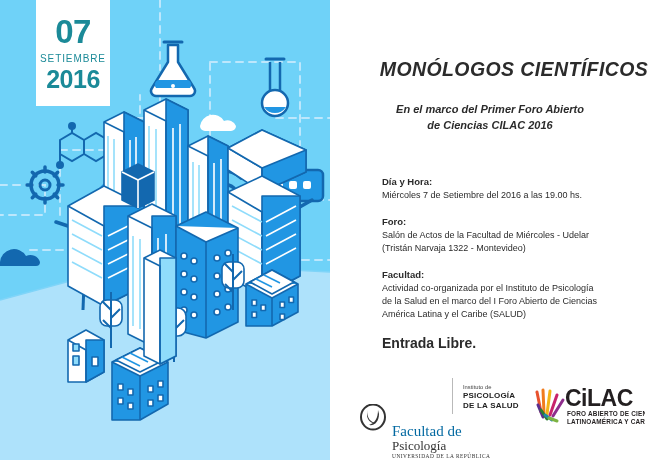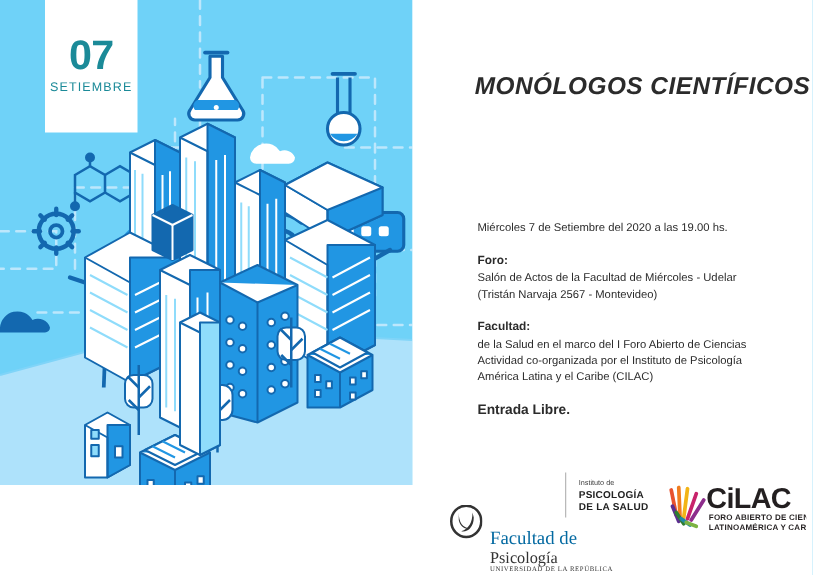--- a/index.html
+++ b/index.html
@@ -6,21 +6,21 @@
   body{
     width:650px;height:460px;overflow:hidden;
     background:#ffffff;
     font-family:"Liberation Sans", sans-serif;
     -webkit-font-smoothing:antialiased;
   }
   .poster{position:relative;width:650px;height:460px;background:#fff;}
 
   
   .illus{
-    position:absolute;left:0;top:0;width:330px;height:388px;
+    position:absolute;left:0;top:0;width:330px;height:460px;
     background:#6FD2F8;overflow:hidden;
   }
   .illus svg{position:absolute;left:0;top:0;}
 
   
   .date-card{
     position:absolute;left:36px;top:0;width:74px;height:106px;
     background:#ffffff;
     display:flex;flex-direction:column;align-items:center;justify-content:center;
     z-index:6;
@@ -50,21 +50,21 @@
   .subtitle{
     position:absolute;left:0;top:102px;width:320px;text-align:center;
     font-size:11px;font-weight:bold;font-style:italic;color:#2b2b2b;
     line-height:1.45;
   }
 
   .details{position:absolute;left:52px;top:176px;width:250px;color:#2b2b2b;}
   .d-label{font-size:9.5px;font-weight:bold;margin:0 0 2px 0;}
   .d-text{font-size:9px;line-height:1.45;margin:0;}
   .d-block{margin-bottom:14px;}
-  .d-free{font-size:11px;font-weight:bold;margin-top:2px;}
+  .d-free{font-size:14px;font-weight:bold;margin-top:2px;}
 
   
   .logos{position:absolute;left:0;bottom:28px;width:320px;height:62px;}
   .logo-fac{
     position:absolute;left:30px;top:6px;display:flex;align-items:center;
   }
   .fac-mark{width:26px;height:28px;margin-right:6px;}
   .fac-txt{line-height:1;}
   .fac-l1{font-family:"Liberation Serif",serif;font-size:15px;color:#0369a1;margin-top:48px;}
   .fac-l2{font-family:"Liberation Serif",serif;font-size:13px;color:#333;}
@@ -352,45 +352,51 @@
             <path d="M160 258 L176 258 L176 356 L160 364 Z" fill="#8FDCFB"></path>
             <path d="M144 258 L160 266 L160 364" fill="none"></path>
           </g>
         </g>
       </g>
     </svg>
 
     <div class="date-card">
       <div class="date-day">07</div>
       <div class="date-month">SETIEMBRE</div>
+      <div class="date-year">2016</div>
     </div>
   </div>
 
   <div class="content">
 
     <div class="title">MONÓLOGOS CIENTÍFICOS</div>
 
+    <div class="subtitle">
+      <div>En el marco del Primer Foro Abierto</div>
+      <div>de Ciencias CILAC 2016</div>
+    </div>
 
     <div class="details">
 
       <div class="d-block">
-        <p class="d-text">Miércoles 7 de Setiembre del 2020 a las 19.00 hs.</p>
+        <p class="d-label">Día y Hora:</p>
+        <p class="d-text">Miércoles 7 de Setiembre del 2016 a las 19.00 hs.</p>
       </div>
 
       <div class="d-block">
         <p class="d-label">Foro:</p>
         <p class="d-text">Salón de Actos de la Facultad de Miércoles - Udelar</p>
-        <p class="d-text">(Tristán Narvaja 2567 - Montevideo)</p>
+        <p class="d-text">(Tristán Narvaja 1322 - Montevideo)</p>
       </div>
 
       <div class="d-block">
         <p class="d-label">Facultad:</p>
+        <p class="d-text">Actividad co-organizada por el Instituto de Psicología</p>
         <p class="d-text">de la Salud en el marco del I Foro Abierto de Ciencias</p>
-        <p class="d-text">Actividad co-organizada por el Instituto de Psicología</p>
-        <p class="d-text">América Latina y el Caribe (CILAC)</p>
+        <p class="d-text">América Latina y el Caribe (SALUD)</p>
       </div>
 
       <p class="d-free">Entrada Libre.</p>
     </div>
 
     <div class="logos">
 
       <div class="logo-fac">
         <svg class="fac-mark" viewBox="0 0 26 28">
           <ellipse cx="13" cy="13" rx="12" ry="12.5" fill="none" stroke="#333" stroke-width="2"></ellipse>

